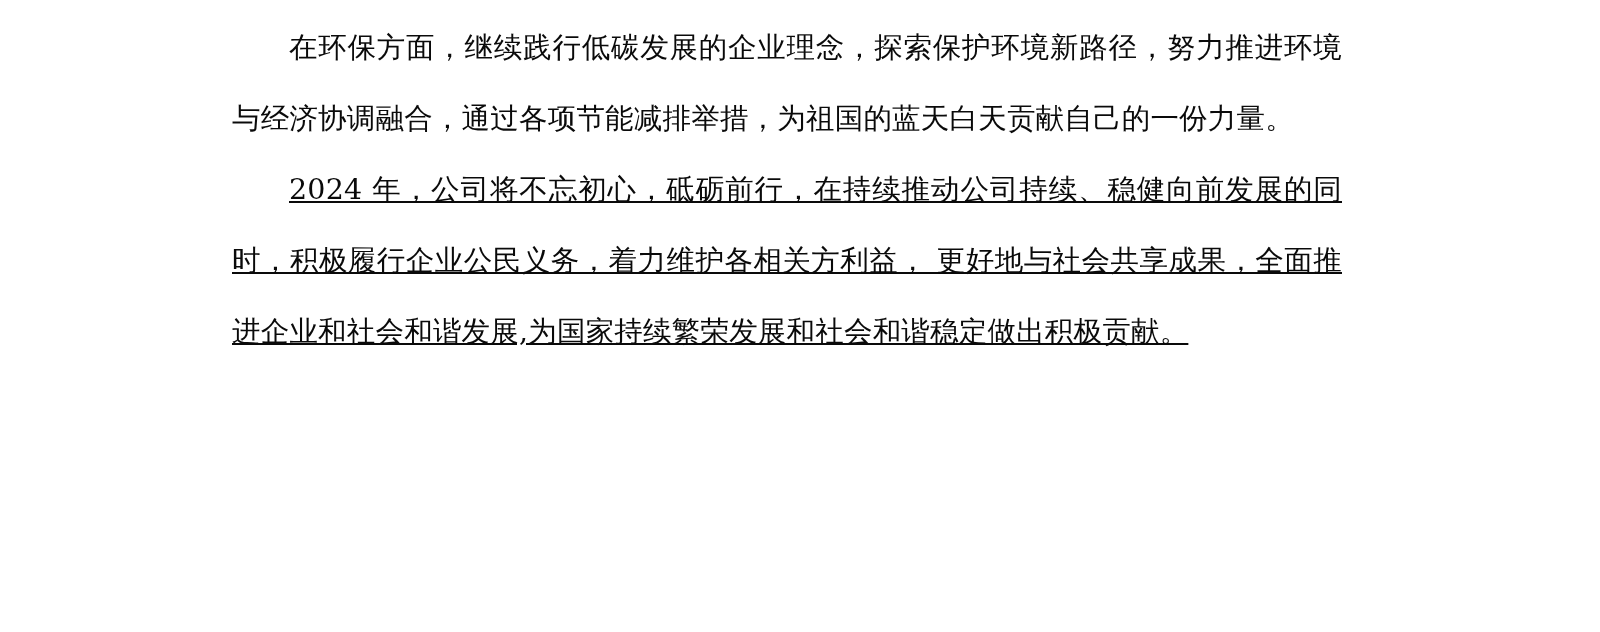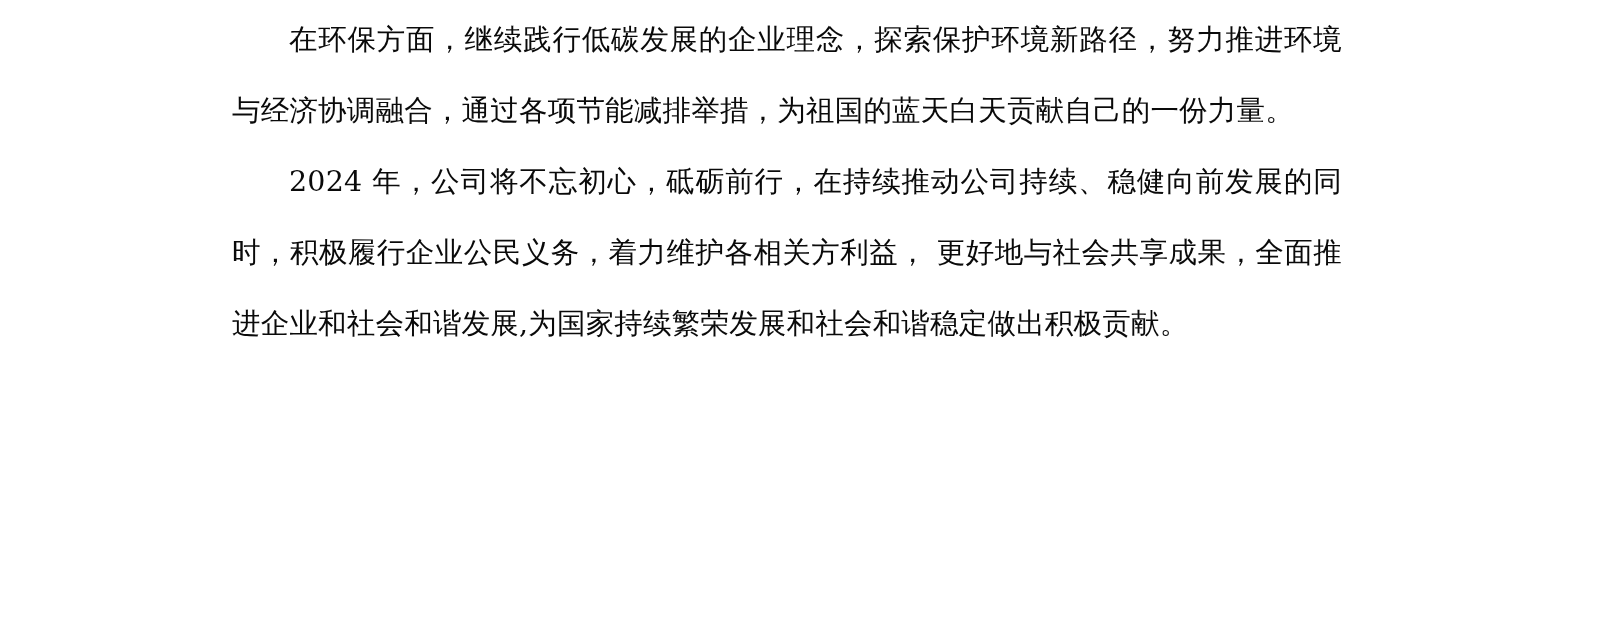--- a/index.html
+++ b/index.html
@@ -12,36 +12,37 @@
     width: 1600px;
     height: 632px;
     background: #ffffff;
     overflow: hidden;
   }
   .doc-body {
     position: absolute;
     left: 232px;
     top: 0;
     width: 1110px;
-    padding-top: 4px;
+    padding-top: 12px;
   }
   .para {
     font-family: "DejaVu Serif", "Liberation Serif", serif;
     font-size: 28.5px;
     line-height: 71px;
     color: #0a0a0a;
     text-align: justify;
     text-justify: inter-ideograph;
     text-indent: 2em;
     margin: 0;
     letter-spacing: 0.2px;
     font-weight: 400;
   }
   .para + .para {
     margin-top: 0;
+    text-decoration: underline;
   }
 </style>
 </head>
 <body>
 
 <div class="page">
   <div class="doc-body">
     <p class="para">在环保方面，继续践行低碳发展的企业理念，探索保护环境新路径，努力推进环境与经济协调融合，通过各项节能减排举措，为祖国的蓝天白天贡献自己的一份力量。</p>
     <p class="para">2024 年，公司将不忘初心，砥砺前行，在持续推动公司持续、稳健向前发展的同时，积极履行企业公民义务，着力维护各相关方利益， 更好地与社会共享成果，全面推进企业和社会和谐发展,为国家持续繁荣发展和社会和谐稳定做出积极贡献。</p>
   </div>

